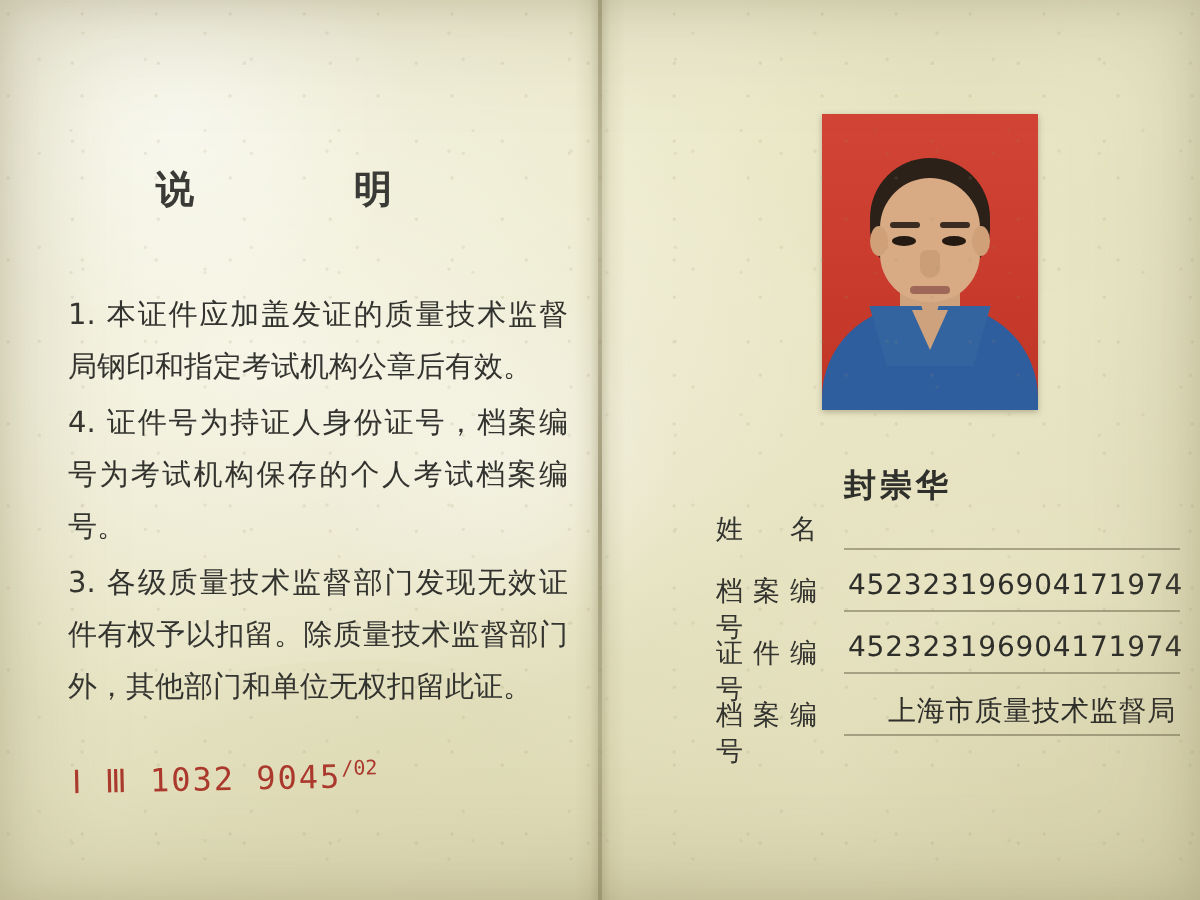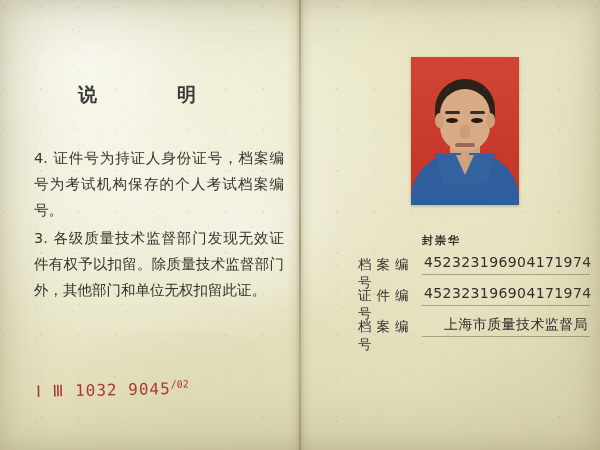--- a/index.html
+++ b/index.html
@@ -226,21 +226,21 @@
     margin-left: -9px;
     width: 18px; height: 20px;
     background: #cda27d;
     clip-path: polygon(50% 100%, 0 0, 100% 0);
   }
 
   #name-block {
     position: absolute;
     left: 122px;
     top: 233px;
-    font-size: 11px;
+    font-size: 16px;
     color: #2f2f2b;
     font-weight: 600;
     letter-spacing: 2px;
   }
 
   #fields {
     position: absolute;
     left: 58px;
     top: 252px;
     width: 230px;
@@ -301,20 +301,21 @@
   <div class="blotch b1"></div>
   <div class="blotch b2"></div>
   <div class="blotch b3"></div>
   <div class="blotch b4"></div>
   <div class="blotch b5"></div>
 
   <div id="left-page">
     <div id="notes-title">说　　明</div>
 
     <div id="notes-list">
+      <div class="note-item">1. 本证件应加盖发证的质量技术监督局钢印和指定考试机构公章后有效。</div>
       <div class="note-item">4. 证件号为持证人身份证号，档案编号为考试机构保存的个人考试档案编号。</div>
       <div class="note-item">3. 各级质量技术监督部门发现无效证件有权予以扣留。除质量技术监督部门外，其他部门和单位无权扣留此证。</div>
     </div>
 
     <div id="serial-number">
       <span>Ⅰ Ⅲ 1032 9045</span><span id="serial-suffix">/02</span>
     </div>
   </div>
 
   <div id="right-page">
@@ -334,20 +335,25 @@
       <div class="p-eye-l"></div>
       <div class="p-eye-r"></div>
       <div class="p-nose"></div>
       <div class="p-mouth"></div>
     </div>
 
     <div id="name-block">封崇华</div>
 
     <div id="fields">
       <div class="field-row">
+        <div class="field-label">姓　名</div>
+        <div class="field-value"></div>
+        <div class="field-rule"></div>
+      </div>
+      <div class="field-row">
         <div class="field-label">档案编号</div>
         <div class="field-value">452323196904171974</div>
         <div class="field-rule"></div>
       </div>
       <div class="field-row">
         <div class="field-label">证件编号</div>
         <div class="field-value">452323196904171974</div>
         <div class="field-rule"></div>
       </div>
       <div class="field-row">

